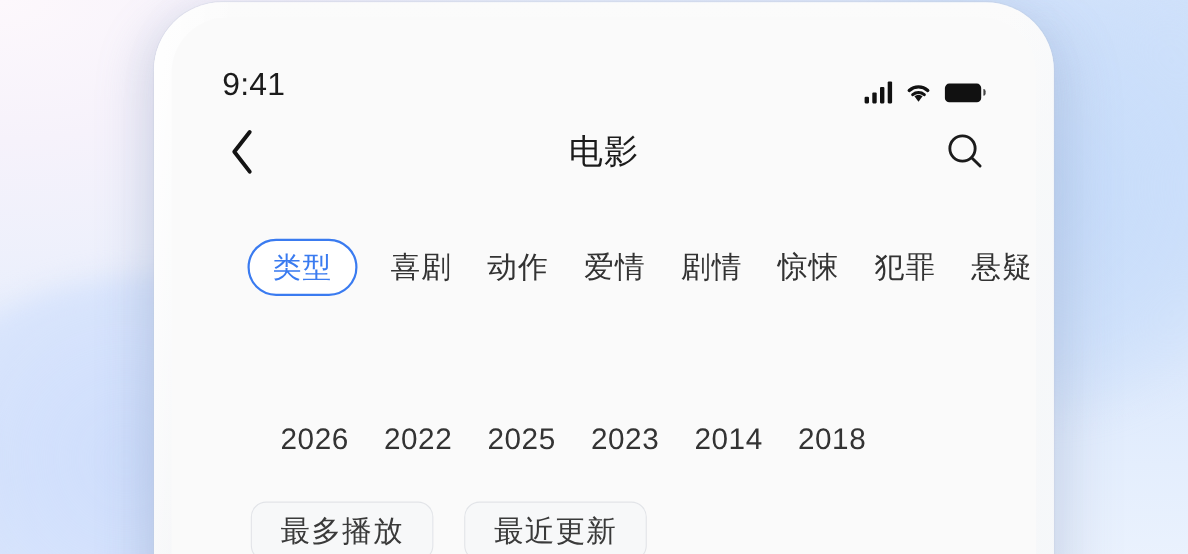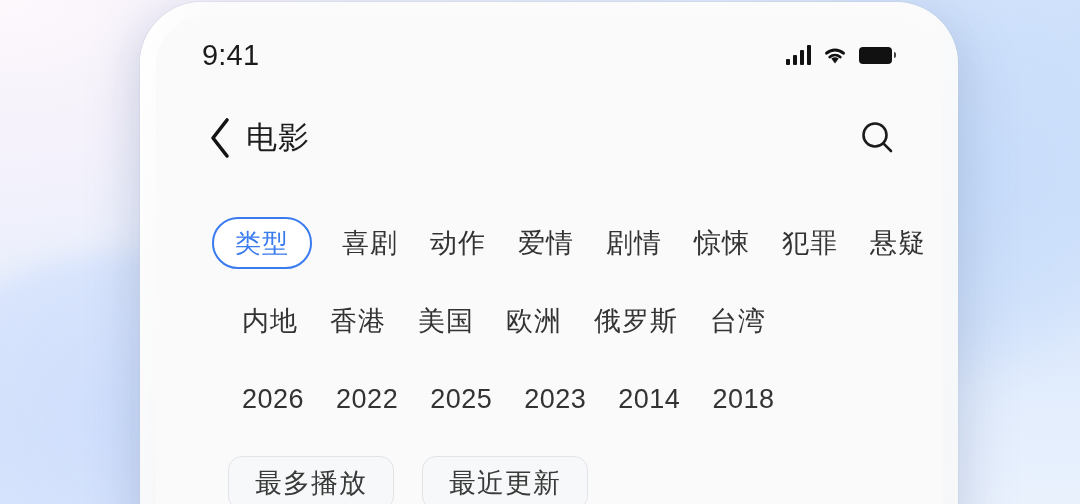--- a/index.html
+++ b/index.html
@@ -84,21 +84,21 @@
   }
 
   
   .status-bar {
     position: absolute;
     left: 0;
     top: 0;
     width: 786px;
     height: 78px;
     display: flex;
-    align-items: center;
+    align-items: flex-end;
     justify-content: space-between;
     padding: 0 46px 0 46px;
     box-sizing: border-box;
   }
   .status-time {
     font-size: 29px;
     color: #1b1b1b;
     letter-spacing: 0.2px;
     font-family: "Liberation Sans", "DejaVu Sans", sans-serif;
   }
@@ -158,38 +158,38 @@
   }
   .nav-back {
     width: 52px;
     height: 52px;
     display: flex;
     align-items: center;
     justify-content: center;
   }
   .nav-title {
     flex: 1;
-    text-align: left;
+    text-align: center;
     font-size: 31px;
     color: #1c1c1c;
     letter-spacing: 1px;
     font-family: "DejaVu Sans", "Liberation Sans", sans-serif;
   }
   .nav-search {
     width: 52px;
     height: 52px;
     display: flex;
     align-items: center;
     justify-content: center;
   }
 
   
   .filters {
     position: absolute;
-    left: 0;
+    left: 13px;
     top: 188px;
     width: 786px;
     padding: 0 0 0 56px;
     box-sizing: border-box;
   }
   .filter-row {
     display: flex;
     align-items: center;
     height: 78px;
   }
@@ -312,28 +312,20 @@
             <span class="filter-opt">动作</span>
             <span class="filter-opt">爱情</span>
             <span class="filter-opt">剧情</span>
             <span class="filter-opt">惊悚</span>
             <span class="filter-opt">犯罪</span>
             <span class="filter-opt">悬疑</span>
           </div>
         </div>
 
         <div class="filter-row">
-          <div class="filter-opts">
-            <span class="filter-opt">内地</span>
-            <span class="filter-opt">香港</span>
-            <span class="filter-opt">美国</span>
-            <span class="filter-opt">欧洲</span>
-            <span class="filter-opt">俄罗斯</span>
-            <span class="filter-opt">台湾</span>
-          </div>
         </div>
 
         <div class="filter-row">
           <div class="filter-opts">
             <span class="filter-opt numeric">2026</span>
             <span class="filter-opt numeric">2022</span>
             <span class="filter-opt numeric">2025</span>
             <span class="filter-opt numeric">2023</span>
             <span class="filter-opt numeric">2014</span>
             <span class="filter-opt numeric">2018</span>

